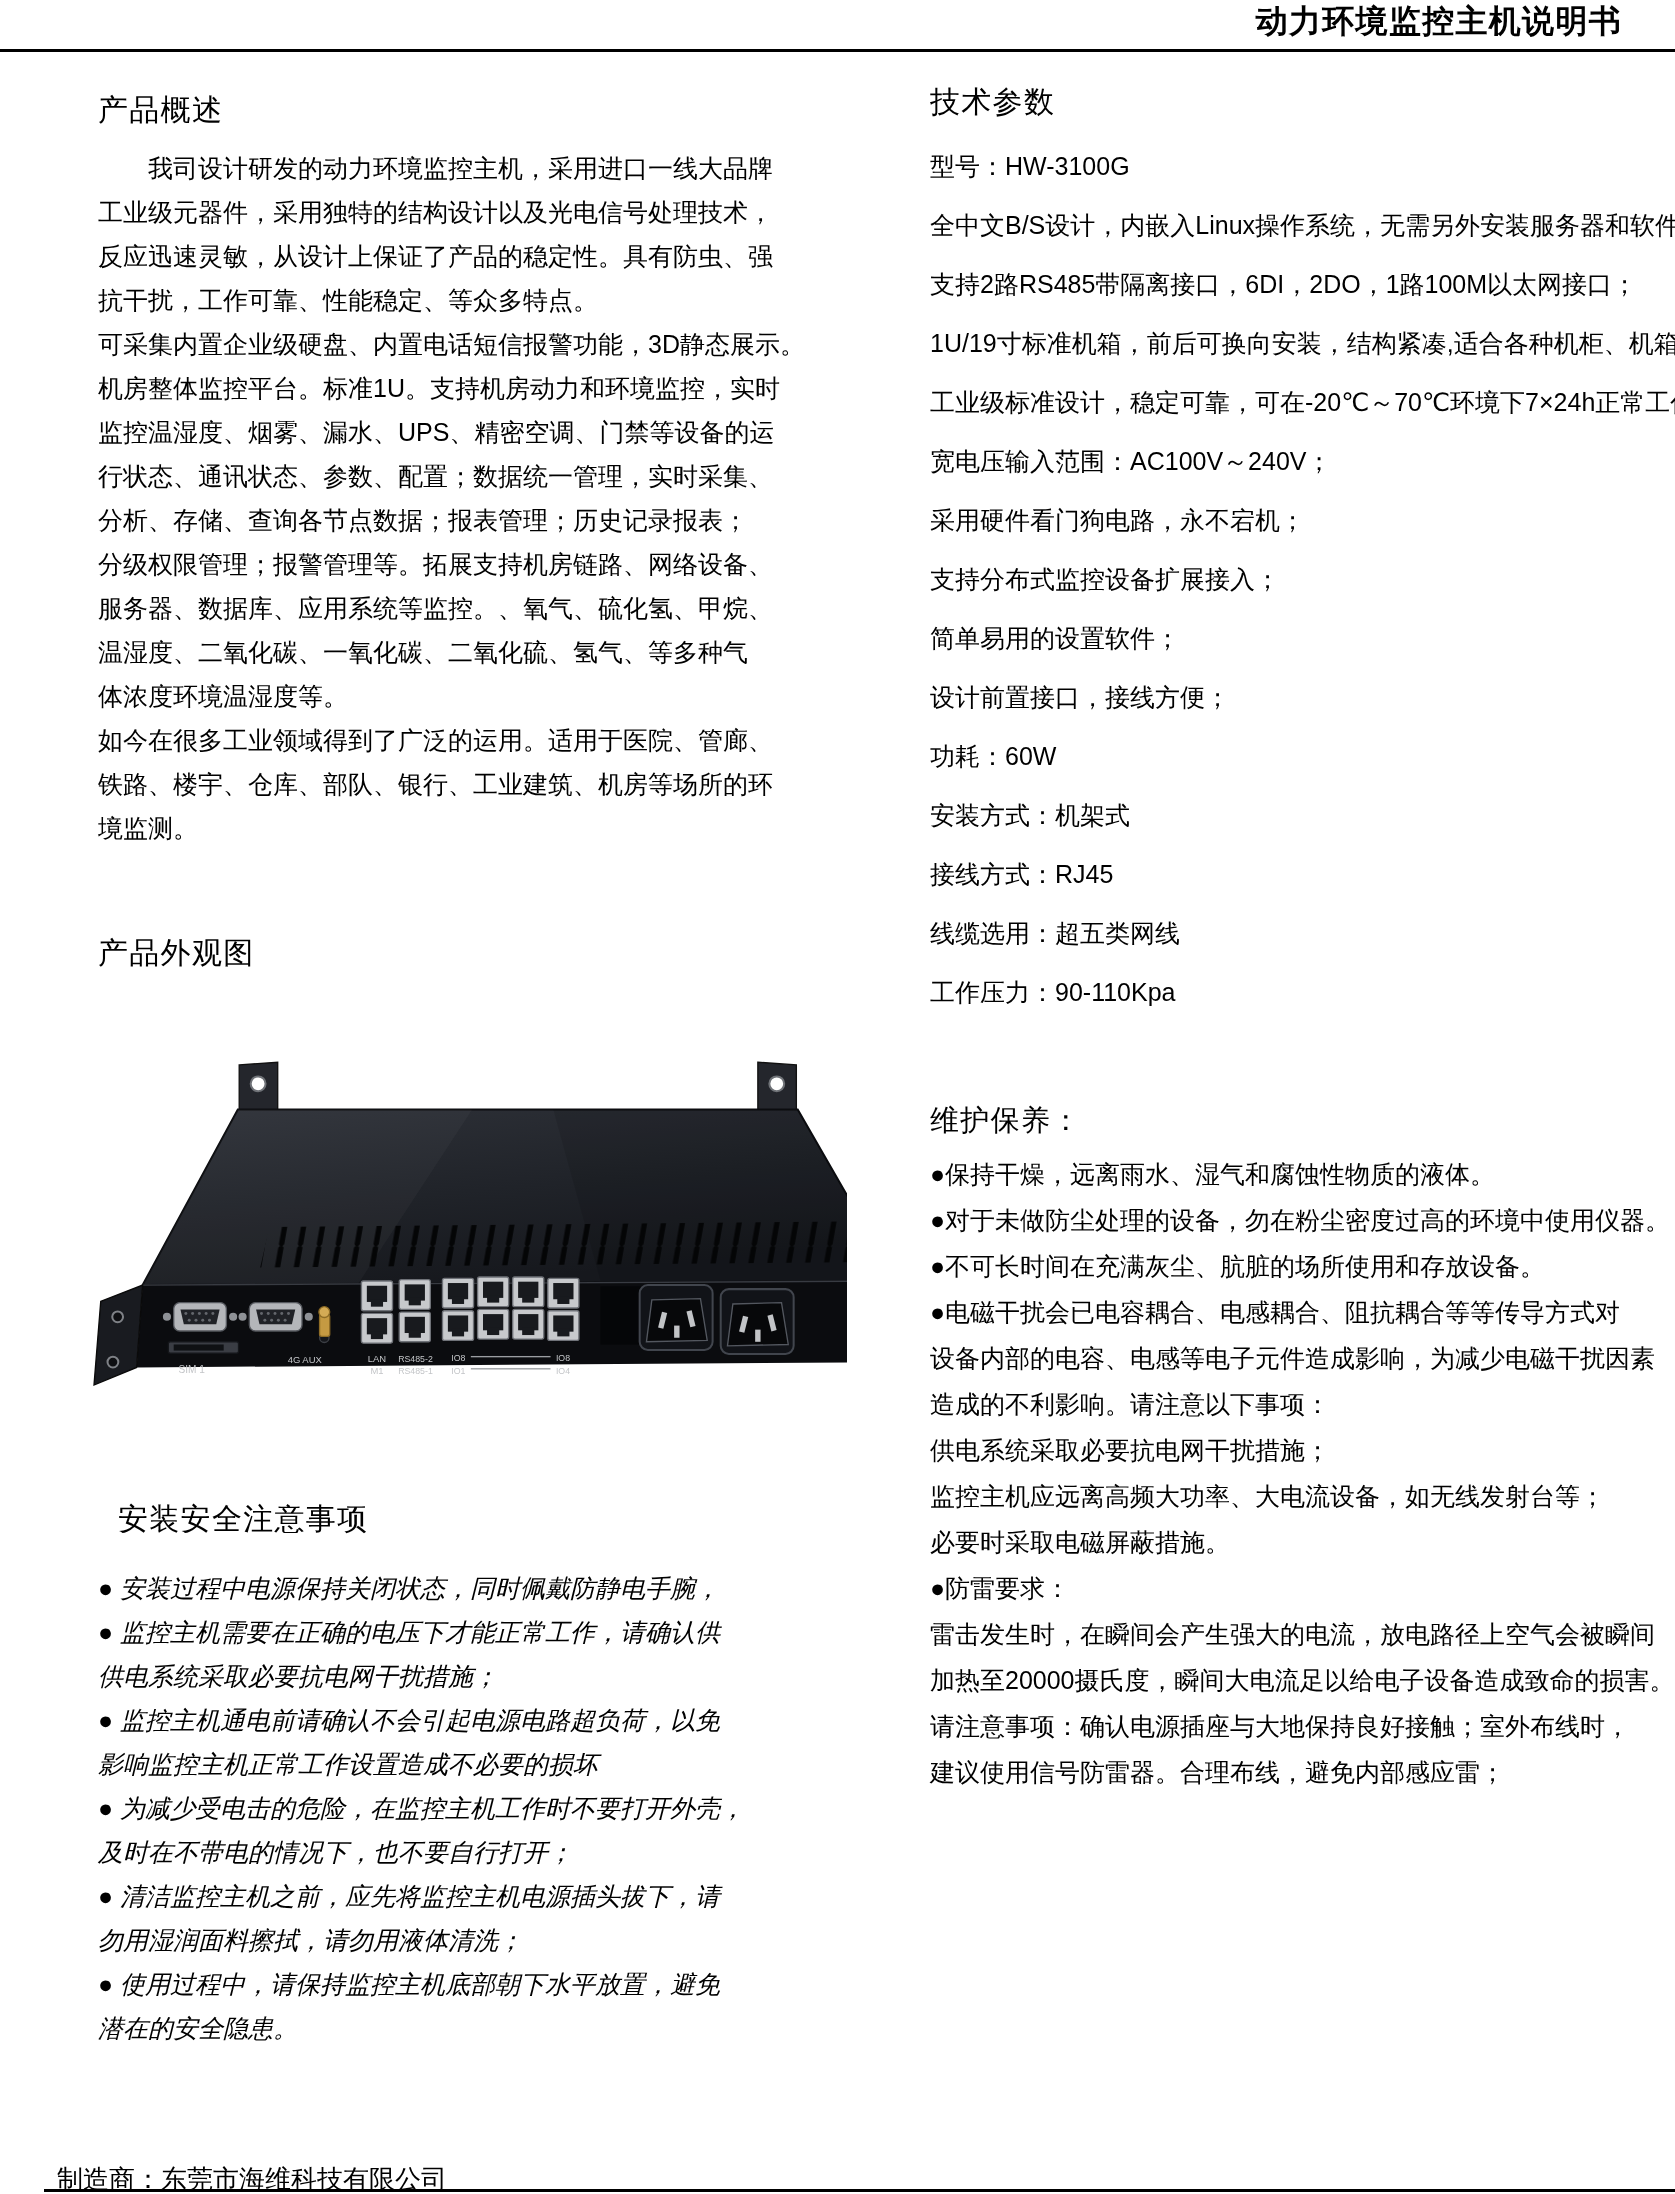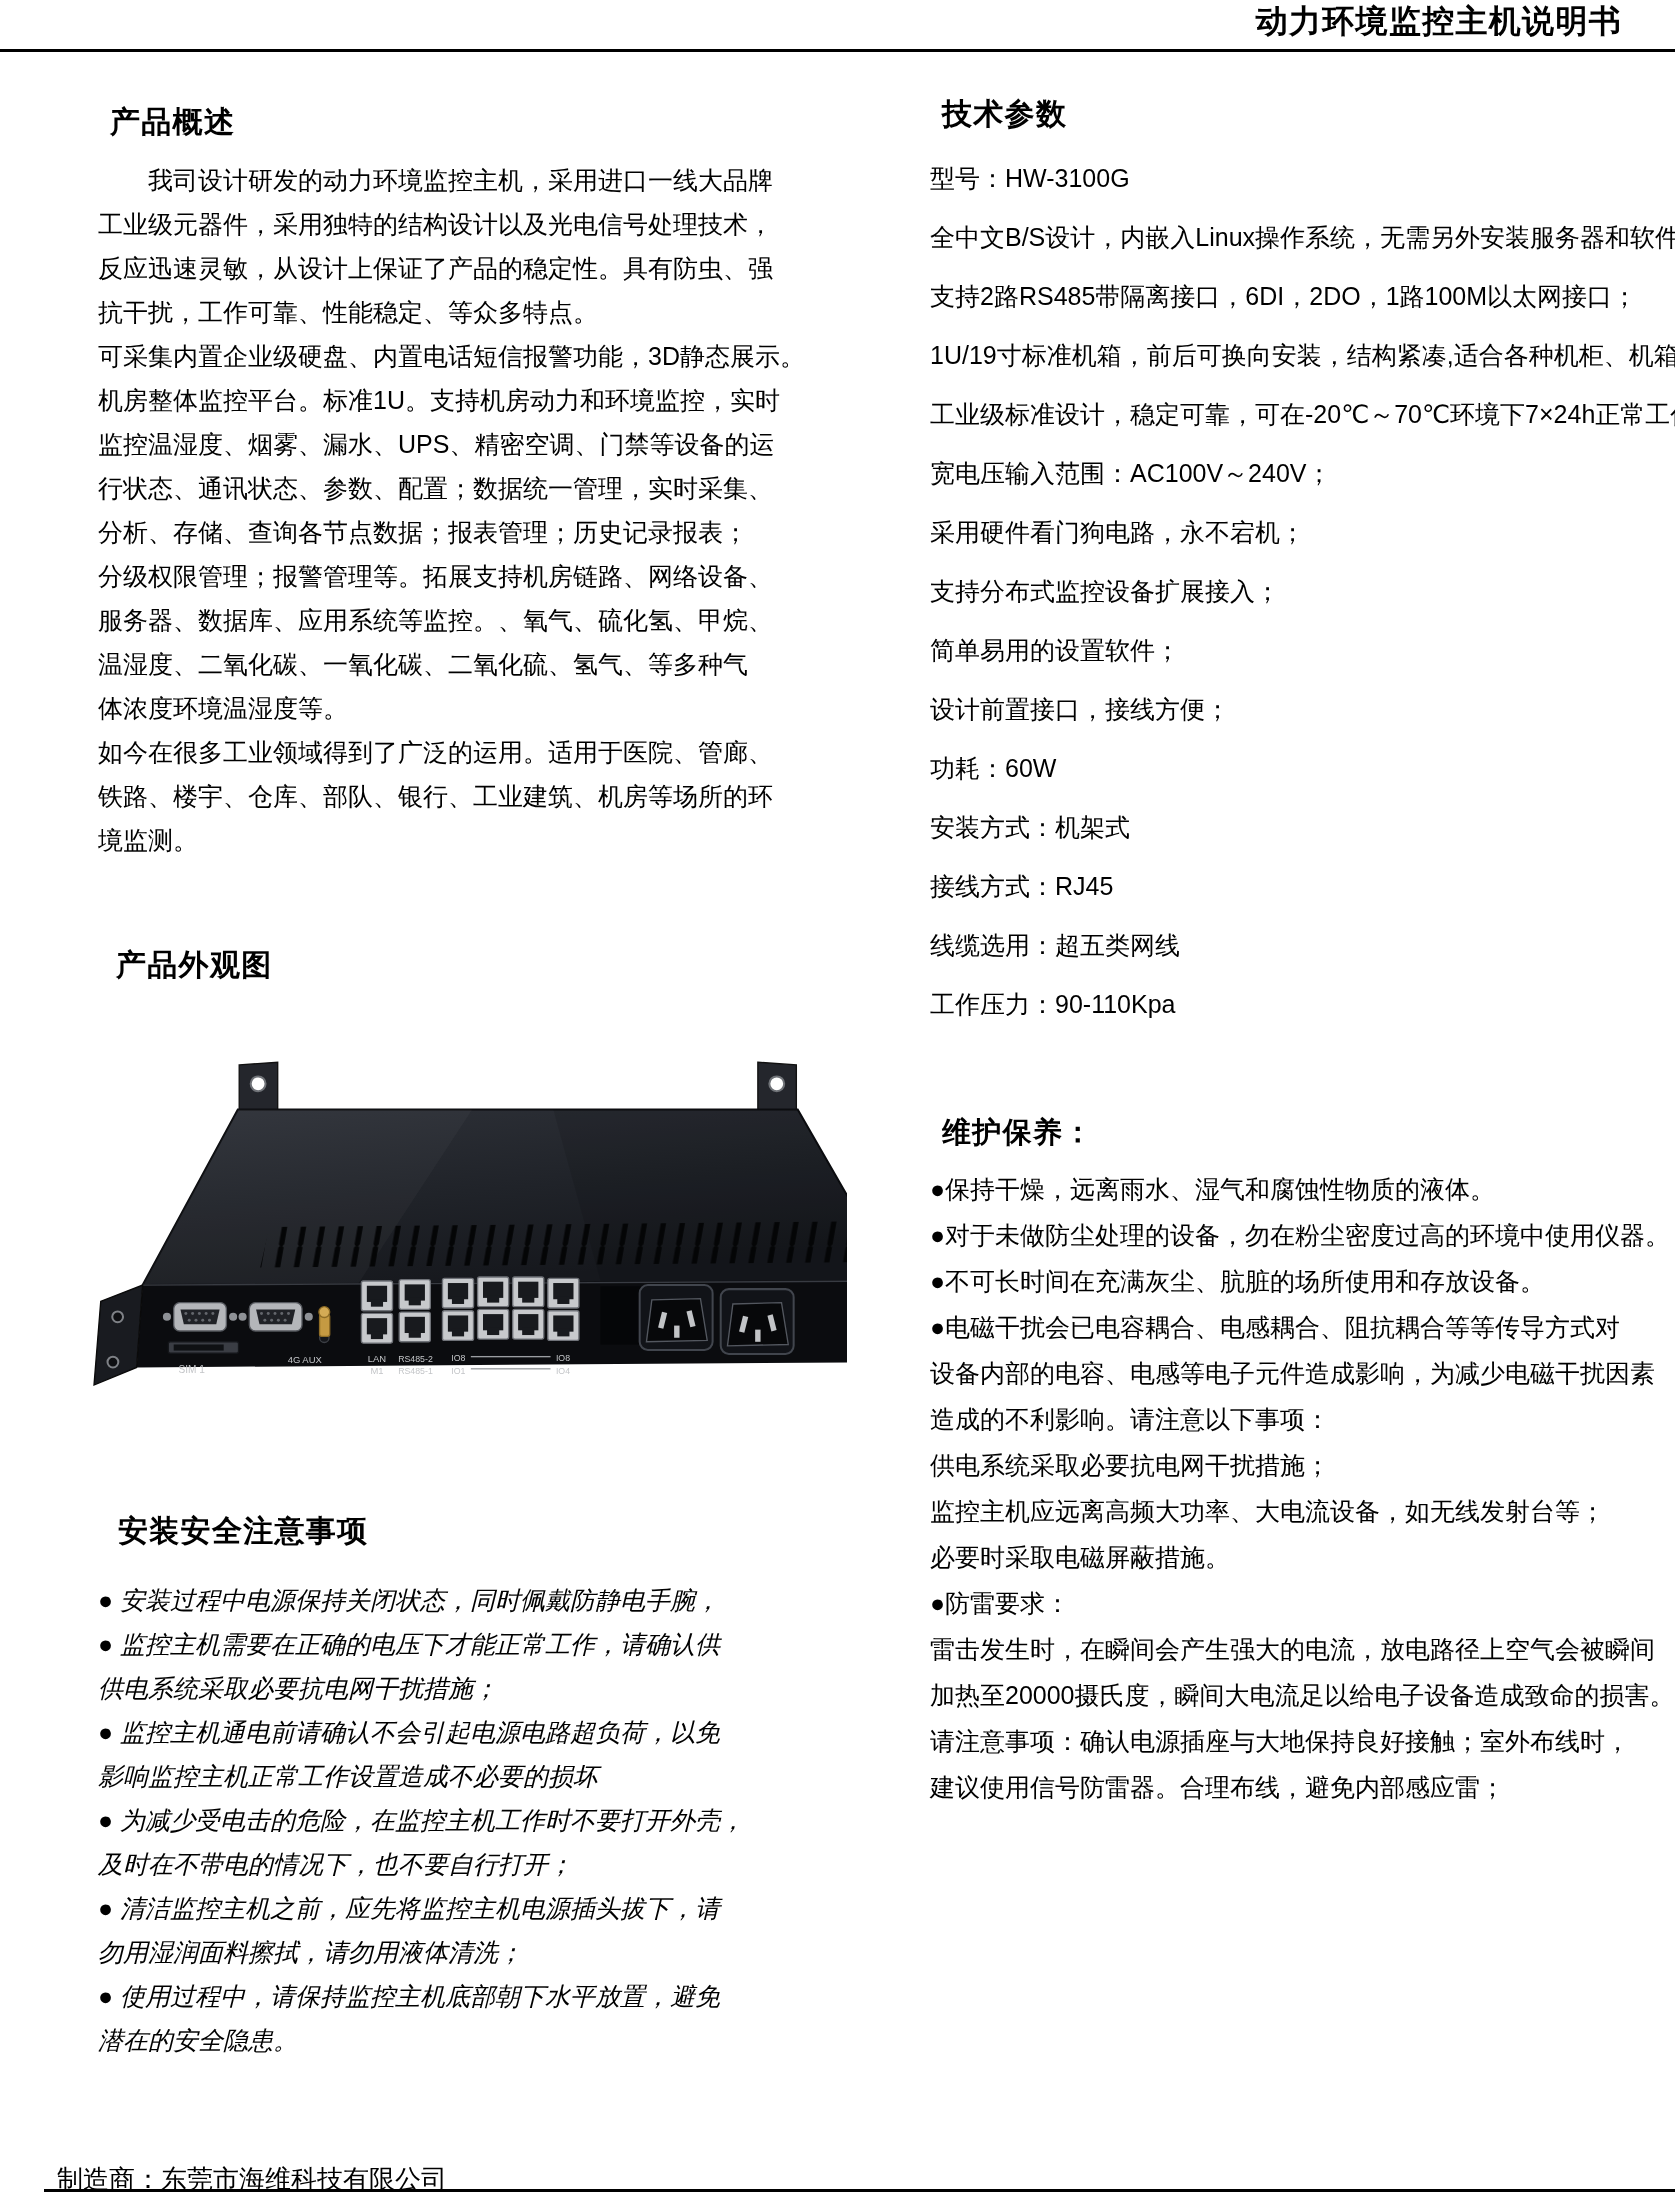--- a/index.html
+++ b/index.html
@@ -9,33 +9,33 @@
     overflow:hidden;
   }
   .doc-title{
     position:absolute;top:0px;right:53px;font-size:32px;font-weight:bold;
     letter-spacing:1.3px;white-space:nowrap;
   }
   .top-rule{position:absolute;left:0;top:49px;width:1675px;height:3.4px;background:#000;}
   .bottom-rule{position:absolute;left:44px;top:2189px;width:1631px;height:3.4px;background:#000;}
 
   h2.h{
-    margin:12px;font-size:30px;font-weight:700;letter-spacing:1.3px;line-height:43px;white-space:nowrap;
+    margin:0;font-size:30px;font-weight:400;letter-spacing:1.3px;line-height:43px;white-space:nowrap;
   }
   .body-lines > div{white-space:nowrap;font-size:25px;}
 
   .sec-overview{position:absolute;left:98px;top:88px;width:688px;}
   .sec-overview .body-lines{margin-top:15px;}
   .sec-overview .body-lines > div{line-height:44px;}
 
   .sec-specs{position:absolute;left:930px;top:80px;width:749px;}
   .sec-specs .body-lines{margin-top:13.5px;}
   .sec-specs .body-lines > div{line-height:59px;}
 
-  .sec-appearance-h{position:absolute;left:104px;top:931px;}
+  .sec-appearance-h{position:absolute;left:98px;top:931px;}
 
   .device-wrap{position:absolute;left:67px;top:1009px;width:780px;height:386px;}
   .device-wrap svg{display:block;width:100%;height:100%;}
   .device-wrap text{fill:#c3c5c8;}
 
   .sec-maintenance{position:absolute;left:930px;top:1099px;width:749px;}
   .sec-maintenance h2.h{font-size:29px;}
   .sec-maintenance .body-lines{margin-top:9.4px;}
   .sec-maintenance .body-lines > div{line-height:46px;}
 

